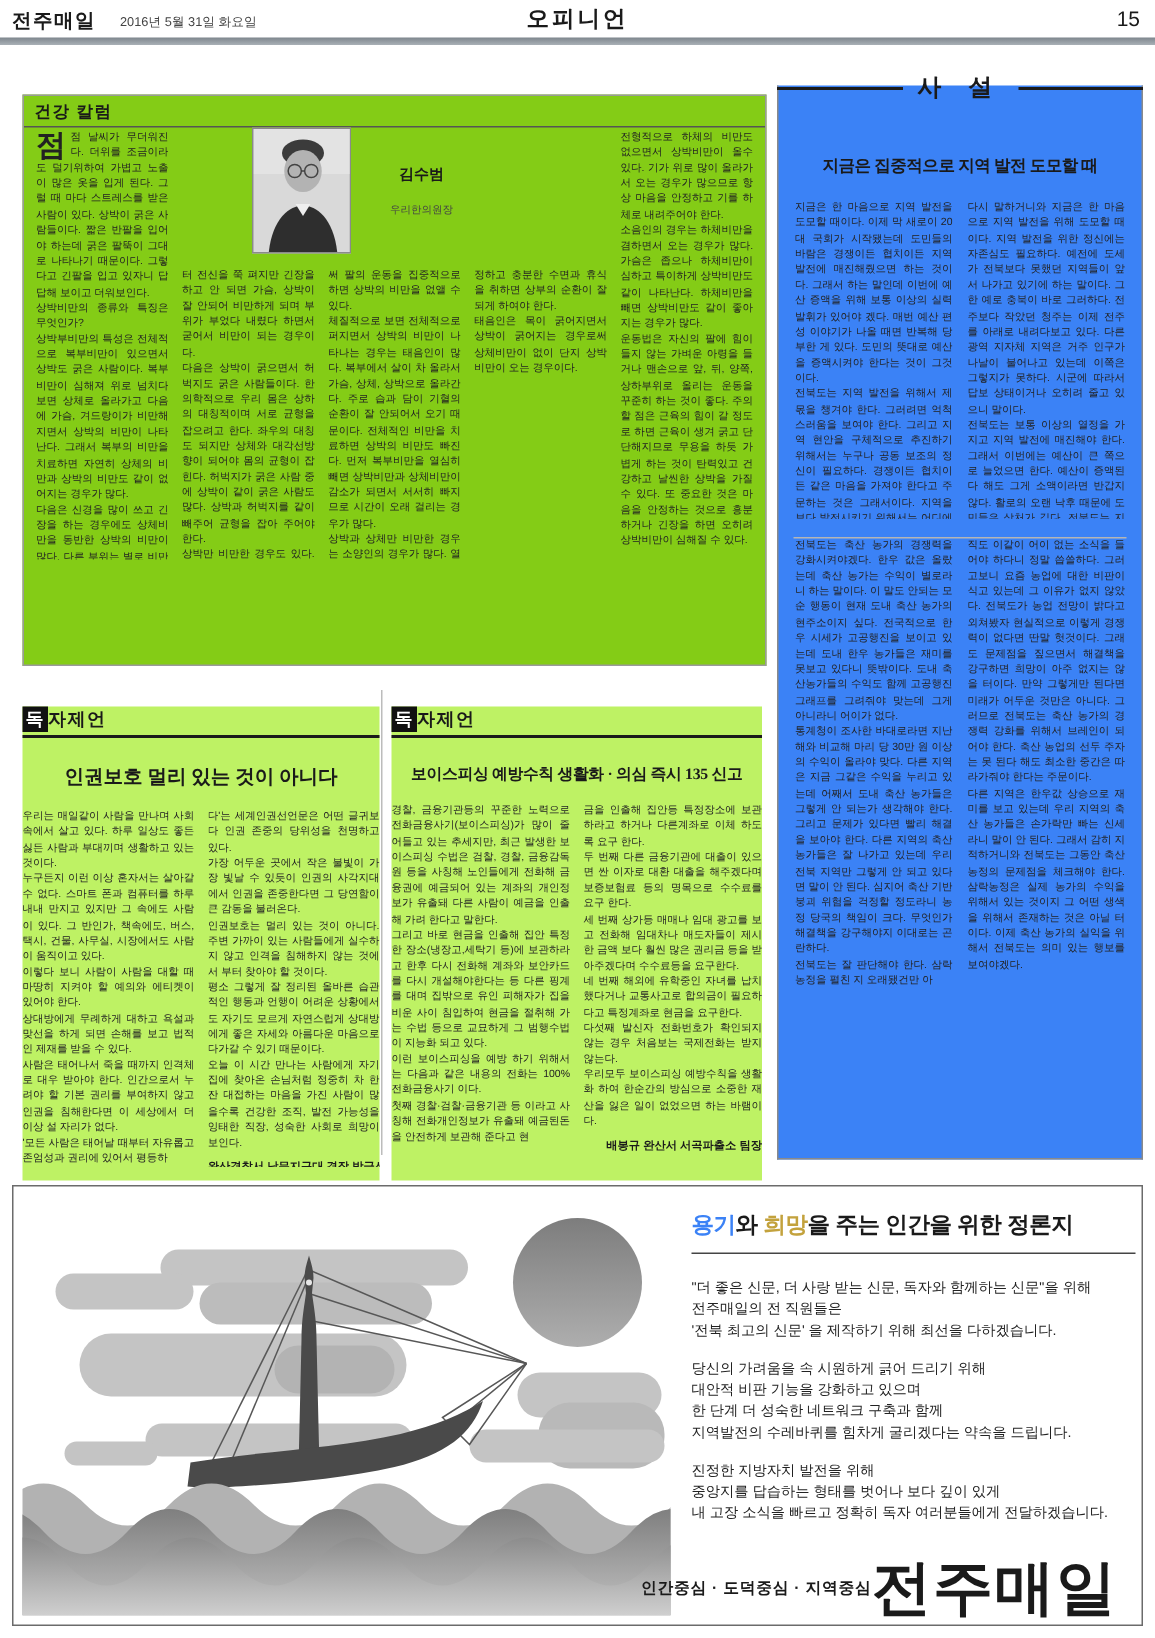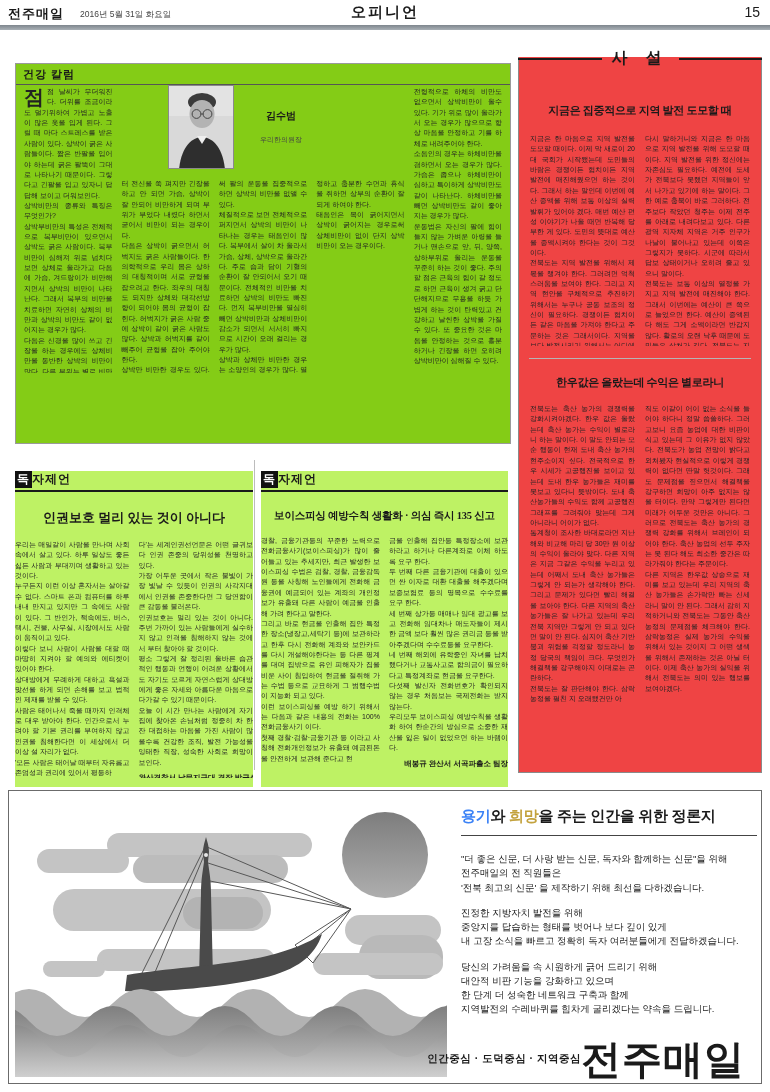--- a/index.html
+++ b/index.html
@@ -25,21 +25,21 @@
   .health-body { position:relative; display:flex; gap:9px; padding:2px 8px 6px; height:294px; overflow:hidden; }
   .health-body .col { flex:1; overflow:hidden; }
   .ph-spacer { height:92px; }
   .dropcap { float:left; font-size:20px; line-height:0.95; font-weight:bold; margin:1px 3px 0 0; font-family:"Liberation Serif", serif; }
   .author-photo { position:absolute; left:152px; top:0; width:66px; height:84px; border:1px solid #8a8a8a; background:#d6d6d6; overflow:hidden; }
   .author-name-block { position:absolute; left:230px; top:24px; width:70px; text-align:center; }
   .author-name { font-size:10px; font-weight:bold; }
   .author-title { font-size:7px; color:#444; margin-top:12px; }
 
   
-  .editorial-box { position:absolute; left:518px; top:57px; width:244px; height:716px; border:1px solid #8a8a8a; border-top:none; background:#ef4444; }
+  .editorial-box { position:absolute; left:518px; top:57px; width:244px; height:716px; border:1px solid #8a8a8a; border-top:none; background:#3b82f6; }
   .ed-label-row { position:absolute; top:-9px; left:-1px; right:-1px; display:flex; align-items:center; }
   .ed-label-row .rule { flex:1; height:2px; background:#1b1b1b; }
   .ed-label { font-size:16px; font-weight:bold; letter-spacing:7px; padding:0 10px; font-family:"Liberation Serif", serif; }
   .ed-article-title { text-align:center; font-size:11px; font-weight:bold; letter-spacing:-0.3px; font-family:"Liberation Serif", serif; white-space:nowrap; }
   .ed-title-1 { margin:46px 8px 16px; }
   .ed-title-2 { margin:16px 8px 14px; }
   .ed-body { display:flex; gap:10px; padding:0 11px; overflow:hidden; }
   .ed-body .col { flex:1; overflow:hidden; }
   .ed-body-1 { height:212px; }
   .ed-body-2 { height:316px; }
@@ -142,21 +142,20 @@
   <div class="ed-article-title ed-title-1">지금은 집중적으로 지역 발전 도모할 때</div>
   <div class="ed-body ed-body-1">
     <div class="col tinytext">지금은 한 마음으로 지역 발전을 도모할 때이다. 이제 막 새로이 20대 국회가 시작됐는데 도민들의 바람은 경쟁이든 협치이든 지역 발전에 매진해줬으면 하는 것이다. 그래서 하는 말인데 이번에 예산 증액을 위해 보통 이상의 실력 발휘가 있어야 겠다. 매번 예산 편성 이야기가 나올 때면 반복해 당부한 게 있다. 도민의 뜻대로 예산을 증액시켜야 한다는 것이 그것이다.
 전북도는 지역 발전을 위해서 제 몫을 챙겨야 한다. 그러려면 억척스러움을 보여야 한다. 그리고 지역 현안을 구체적으로 추진하기 위해서는 누구나 공동 보조의 정신이 필요하다. 경쟁이든 협치이든 같은 마음을 가져야 한다고 주문하는 것은 그래서이다. 지역을 보다 발전시키기 위해서는 어디에 소속돼 있던 지역의 몫을 온전히 챙기는데 힘을 보태지 않으면 안 된다. 워낙 자주 반복해 주문했던 거라 귀가 성가실 테지만 그래도 틈을 잦게 틀어야 한다. 지역의 발전상이 시원치 않다고 했거니와 매번 그 실상을 보자면 아쉬운 게 하나둘이 아니다.</div>
     <div class="col tinytext">다시 말하거니와 지금은 한 마음으로 지역 발전을 위해 도모할 때이다. 지역 발전을 위한 정신에는 자존심도 필요하다. 예전에 도세가 전북보다 못했던 지역들이 앞서 나가고 있기에 하는 말이다. 그 한 예로 충북이 바로 그러하다. 전주보다 작았던 청주는 이제 전주를 아래로 내려다보고 있다. 다른 광역 지자체 지역은 거주 인구가 나날이 불어나고 있는데 이쪽은 그렇지가 못하다. 시군에 따라서 답보 상태이거나 오히려 줄고 있으니 말이다.
 전북도는 보통 이상의 열정을 가지고 지역 발전에 매진해야 한다. 그래서 이번에는 예산이 큰 쪽으로 늘었으면 한다. 예산이 증액된다 해도 그게 소액이라면 반갑지 않다. 활로의 오랜 낙후 때문에 도민들은 상처가 깊다. 전북도는 지역 발전을 위해서 제 몫을 챙기는 억척스러움을 보여주어야 한다. 지역 발전 청사진이 그 실체를 보이려면 큰 폭의 증액이 절실하다. 산적한 현안을 해결하려면 힘을 뭉쳐야 하는데 전북도가 그만한 역량을 보여 주어야겠다. 도민은 지금 그에 대해 기대가 크다.</div>
   </div>
 
   <div class="ed-divider"></div>
 
-  <div class="ed-article-title ed-title-2">한우값은 올랐는데 수익은 별로라니</div>
   <div class="ed-body ed-body-2">
     <div class="col tinytext">전북도는 축산 농가의 경쟁력을 강화시켜야겠다. 한우 값은 올랐는데 축산 농가는 수익이 별로라니 하는 말이다. 이 말도 안되는 모순 행동이 현재 도내 축산 농가의 현주소이지 싶다. 전국적으로 한우 시세가 고공행진을 보이고 있는데 도내 한우 농가들은 재미를 못보고 있다니 뜻밖이다. 도내 축산농가들의 수익도 함께 고공행진 그래프를 그려줘야 맞는데 그게 아니라니 어이가 없다.
 통계청이 조사한 바대로라면 지난 해와 비교해 마리 당 30만 원 이상의 수익이 올라야 맞다. 다른 지역은 지금 그같은 수익을 누리고 있는데 어째서 도내 축산 농가들은 그렇게 안 되는가 생각해야 한다. 그리고 문제가 있다면 빨리 해결을 보아야 한다. 다른 지역의 축산 농가들은 잘 나가고 있는데 우리 전북 지역만 그렇게 안 되고 있다면 말이 안 된다. 심지어 축산 기반 붕괴 위험을 걱정할 정도라니 농정 당국의 책임이 크다. 무엇인가 해결책을 강구해야지 이대로는 곤란하다.
 전북도는 잘 판단해야 한다. 삼락농정을 펼친 지 오래됐건만 아</div>
     <div class="col tinytext">직도 이같이 어이 없는 소식을 들어야 하다니 정말 씁쓸하다. 그러고보니 요즘 농업에 대한 비판이 식고 있는데 그 이유가 없지 않았다. 전북도가 농업 전망이 밝다고 외쳐봤자 현실적으로 이렇게 경쟁력이 없다면 딴말 헛것이다. 그래도 문제점을 짚으면서 해결책을 강구하면 희망이 아주 없지는 않을 터이다. 만약 그렇게만 된다면 미래가 어두운 것만은 아니다. 그러므로 전북도는 축산 농가의 경쟁력 강화를 위해서 브레인이 되어야 한다. 축산 농업의 선두 주자는 못 된다 해도 최소한 중간은 따라가줘야 한다는 주문이다.
 다른 지역은 한우값 상승으로 재미를 보고 있는데 우리 지역의 축산 농가들은 손가락만 빠는 신세라니 말이 안 된다. 그래서 감히 지적하거니와 전북도는 그동안 축산 농정의 문제점을 체크해야 한다. 삼락농정은 실제 농가의 수익을 위해서 있는 것이지 그 어떤 생색을 위해서 존재하는 것은 아닐 터이다. 이제 축산 농가의 실익을 위해서 전북도는 의미 있는 행보를 보여야겠다.</div>
   </div>
 </div>
 
 <div class="reader reader-left">
@@ -262,26 +261,26 @@
   </svg>
 
   <div class="ad-content">
     <div class="ad-title">
       <span class="courage">용기</span><span>와 </span><span class="hope">희망</span><span>을 주는 인간을 위한 정론지</span>
     </div>
     <div class="ad-title-rule"></div>
     <div class="ad-para">"더 좋은 신문, 더 사랑 받는 신문, 독자와 함께하는 신문"을 위해
 전주매일의 전 직원들은
 '전북 최고의 신문' 을 제작하기 위해 최선을 다하겠습니다.</div>
-    <div class="ad-para">진정한 지방자치 발전을 위해
-중앙지를 답습하는 형태를 벗어나 보다 깊이 있게
-내 고장 소식을 빠르고 정확히 독자 여러분들에게 전달하겠습니다.</div>
     <div class="ad-para">당신의 가려움을 속 시원하게 긁어 드리기 위해
 대안적 비판 기능을 강화하고 있으며
 한 단계 더 성숙한 네트워크 구축과 함께
 지역발전의 수레바퀴를 힘차게 굴리겠다는 약속을 드립니다.</div>
+    <div class="ad-para">진정한 지방자치 발전을 위해
+중앙지를 답습하는 형태를 벗어나 보다 깊이 있게
+내 고장 소식을 빠르고 정확히 독자 여러분들에게 전달하겠습니다.</div>
   </div>
 
   <div class="ad-brand-row">
     <span class="ad-slogan">인간중심 · 도덕중심 · 지역중심</span>
     <span class="ad-brand">전주매일</span>
   </div>
 </div>
 
 </body></html>

